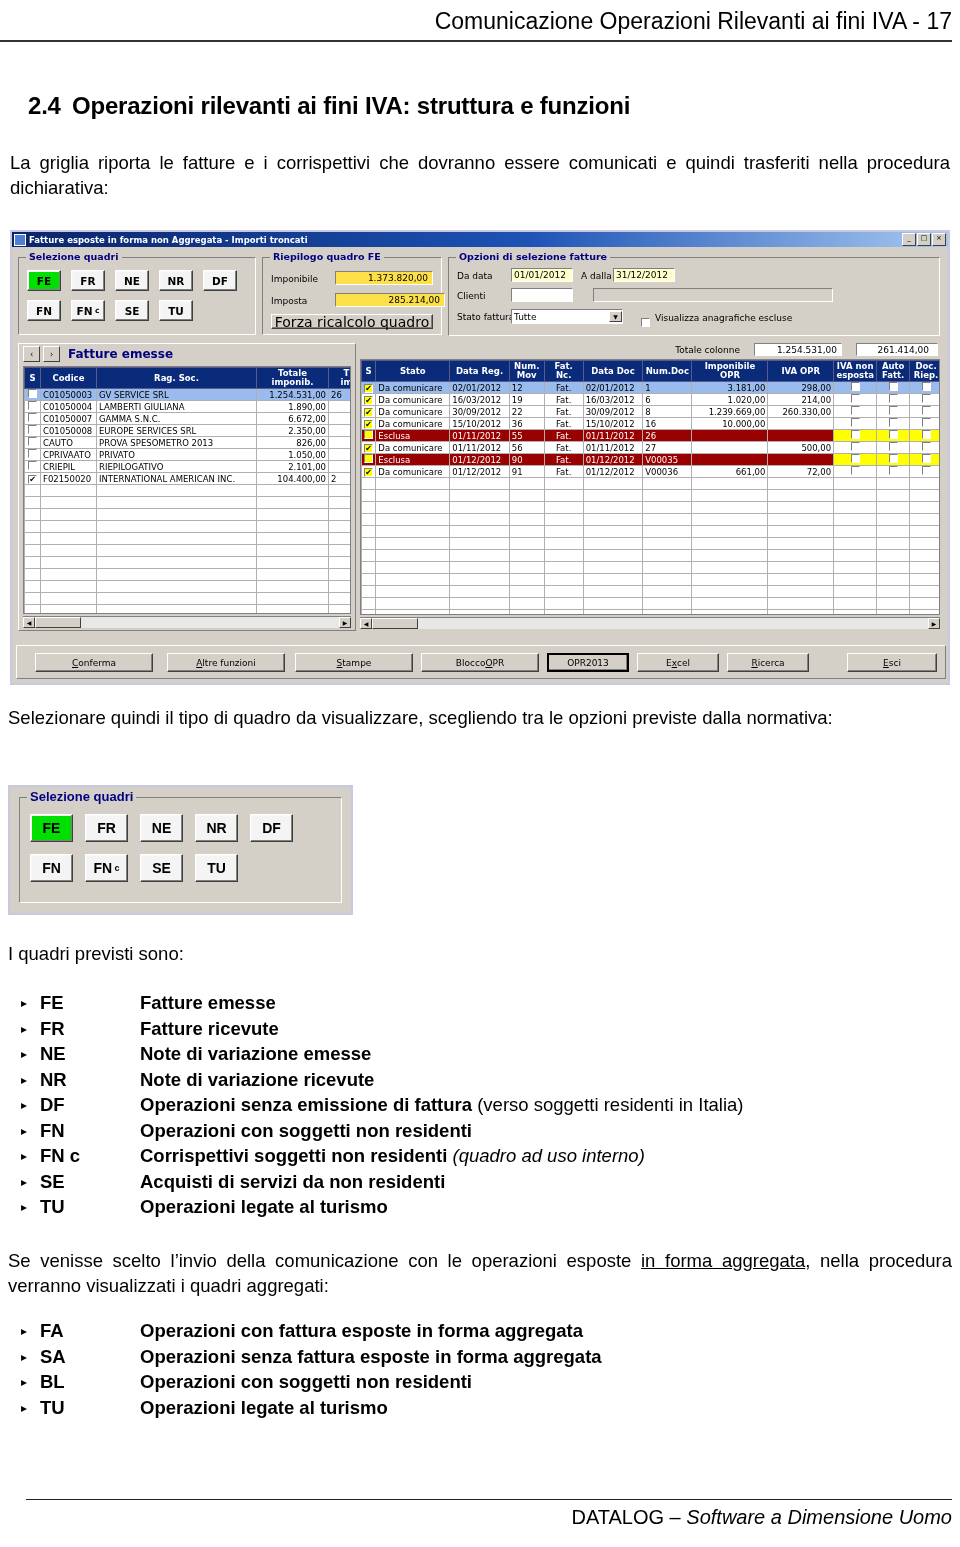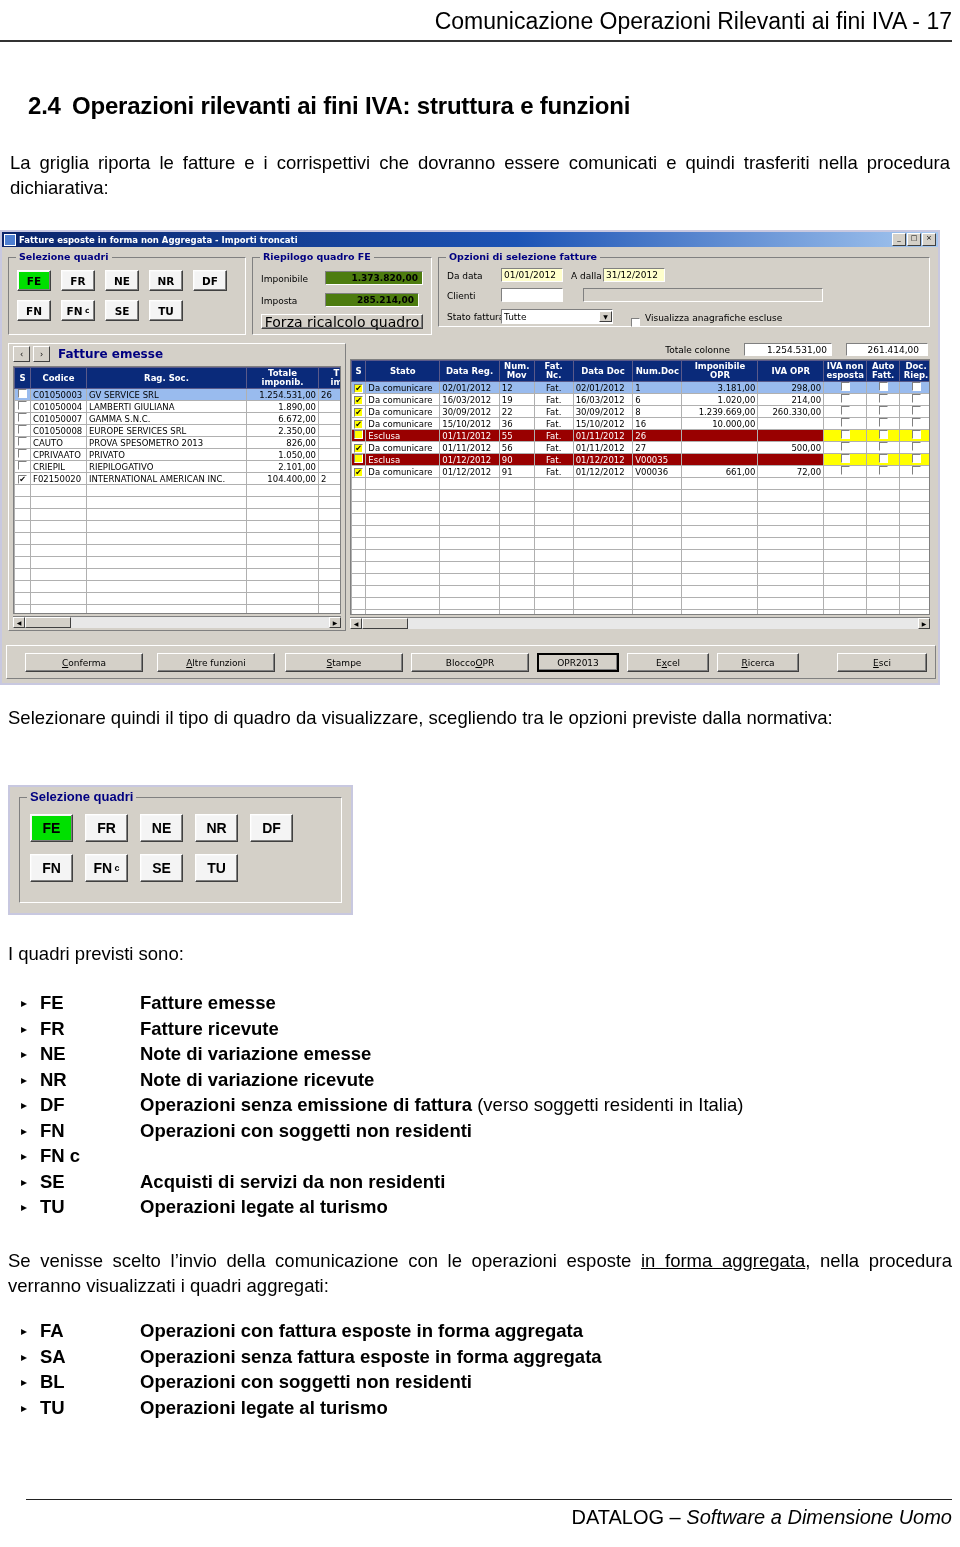--- a/index.html
+++ b/index.html
@@ -61,21 +61,21 @@
     border-top:1.5px solid #222;
   }
   .footer-text {
     position:absolute; left:0; top:1506px; width:952px;
     text-align:right; font-size:20px;
   }
   .footer-text .it { font-style:italic;margin-top:28px; }
 
   
   .winshot {
-    position:absolute; left:0; top:230px;
+    position:absolute; left:10px; top:230px;
     width:940px; height:455px;
     background:#d4d0c8;
     border:2px solid #c8c8e0;
     box-sizing:border-box;
     font-family:"DejaVu Sans", sans-serif;
     overflow:hidden;
   }
   .titlebar {
     height:15px;
     background:linear-gradient(90deg,#0a246a 0%, #1c53b5 55%, #a6c8f0 100%);
@@ -135,21 +135,21 @@
   .field {
     position:absolute;
     background:#fff;
     border:1px solid #808080;
     border-right-color:#fff; border-bottom-color:#fff;
     box-sizing:border-box;
     font-size:9px;
     display:flex; align-items:center;
     padding:0 2px;
   }
-  .field.green { background:#4d7c0f; justify-content:flex-end; padding-right:4px;font-weight:bold; }
+  .field.green { background:#fde047; justify-content:flex-end; padding-right:4px; }
   .field.yellow { background:#ffffcc; }
   .field.gray { background:#d4d0c8; }
   .pbtn {
     position:absolute;
     background:#d4d0c8;
     border:1px solid #fff;
     border-right-color:#404040; border-bottom-color:#404040;
     box-shadow:inset -1px -1px 0 #808080;
     font-size:14px; display:flex; align-items:center; justify-content:center;
     box-sizing:border-box; color:#000;
@@ -315,25 +315,25 @@
       <div class="qbtn" style="left:52px; top:42px;">FN<span class="sub">&nbsp;c</span></div>
       <div class="qbtn" style="left:96px; top:42px;">SE</div>
       <div class="qbtn" style="left:140px;top:42px;">TU</div>
     </div>
 
     <div class="group" style="left:250px; top:10px; width:180px; height:78px;">
       <span class="group-title">Riepilogo quadro FE</span>
       <span class="lbl" style="left:8px; top:16px;">Imponibile</span>
       <div class="field green" style="left:72px; top:13px; width:98px; height:14px;">1.373.820,00</div>
       <span class="lbl" style="left:8px; top:38px;">Imposta</span>
-      <div class="field green" style="left:72px; top:35px; width:94px; height:14px;">285.214,00</div>
+      <div class="field green" style="left:72px; top:35px; width:110px; height:14px;">285.214,00</div>
       <div class="pbtn" style="left:8px; top:56px; width:162px; height:15px;">Forza ricalcolo quadro</div>
     </div>
 
-    <div class="group" style="left:436px; top:10px; width:492px; height:70px;">
+    <div class="group" style="left:436px; top:10px; width:492px; height:79px;">
       <span class="group-title">Opzioni di selezione fatture</span>
       <span class="lbl" style="left:8px; top:13px;">Da data</span>
       <div class="field yellow" style="left:62px; top:10px; width:62px; height:14px;">01/01/2012</div>
       <span class="lbl" style="left:132px; top:13px;">A dalla</span>
       <div class="field yellow" style="left:164px; top:10px; width:62px; height:14px;">31/12/2012</div>
 
       <span class="lbl" style="left:8px; top:33px;">Clienti</span>
       <div class="field" style="left:62px; top:30px; width:62px; height:14px;"></div>
       <div class="field gray" style="left:144px; top:30px; width:240px; height:14px;"></div>
 
@@ -904,20 +904,21 @@
       <span class="defdesc"><span class="plain">Operazioni senza emissione di fattura</span><span class="paren"> (verso soggetti residenti in Italia)</span></span>
     </div>
     <div class="defrow">
       <span class="defbullet">▸</span>
       <span class="defcode">FN</span>
       <span class="defdesc"><span class="plain">Operazioni con soggetti non residenti</span></span>
     </div>
     <div class="defrow">
       <span class="defbullet">▸</span>
       <span class="defcode">FN c</span>
+      <span class="defdesc"><span class="plain">Corrispettivi soggetti non residenti</span><span class="ital"> (quadro ad uso interno)</span></span>
     </div>
     <div class="defrow">
       <span class="defbullet">▸</span>
       <span class="defcode">SE</span>
       <span class="defdesc"><span class="plain">Acquisti di servizi da non residenti</span></span>
     </div>
     <div class="defrow">
       <span class="defbullet">▸</span>
       <span class="defcode">TU</span>
       <span class="defdesc"><span class="plain">Operazioni legate al turismo</span></span>

